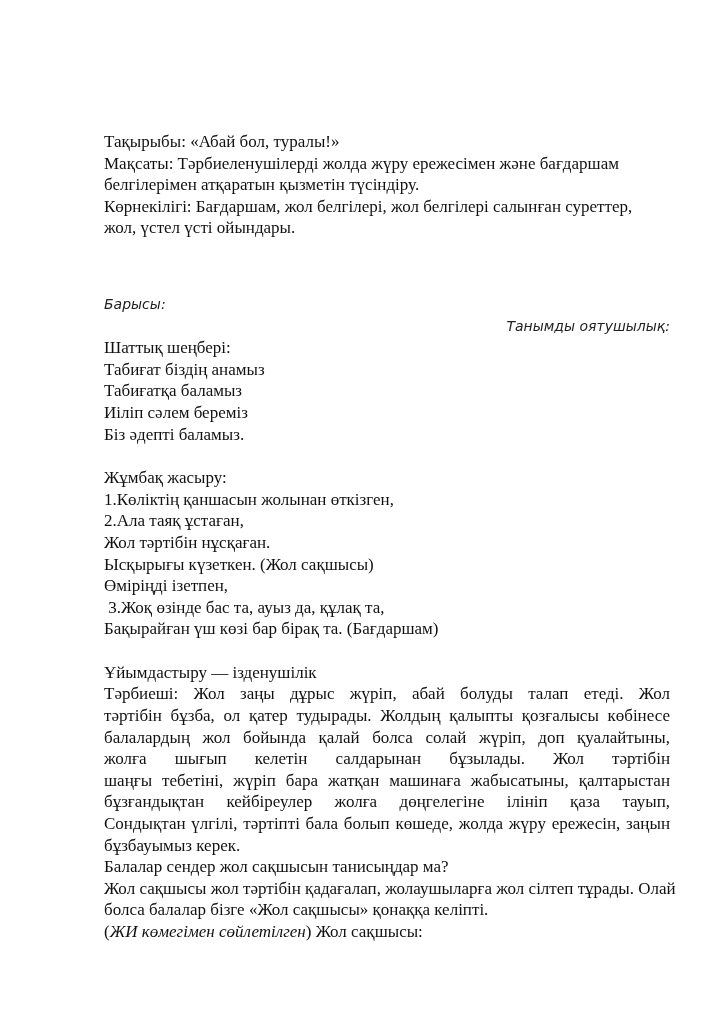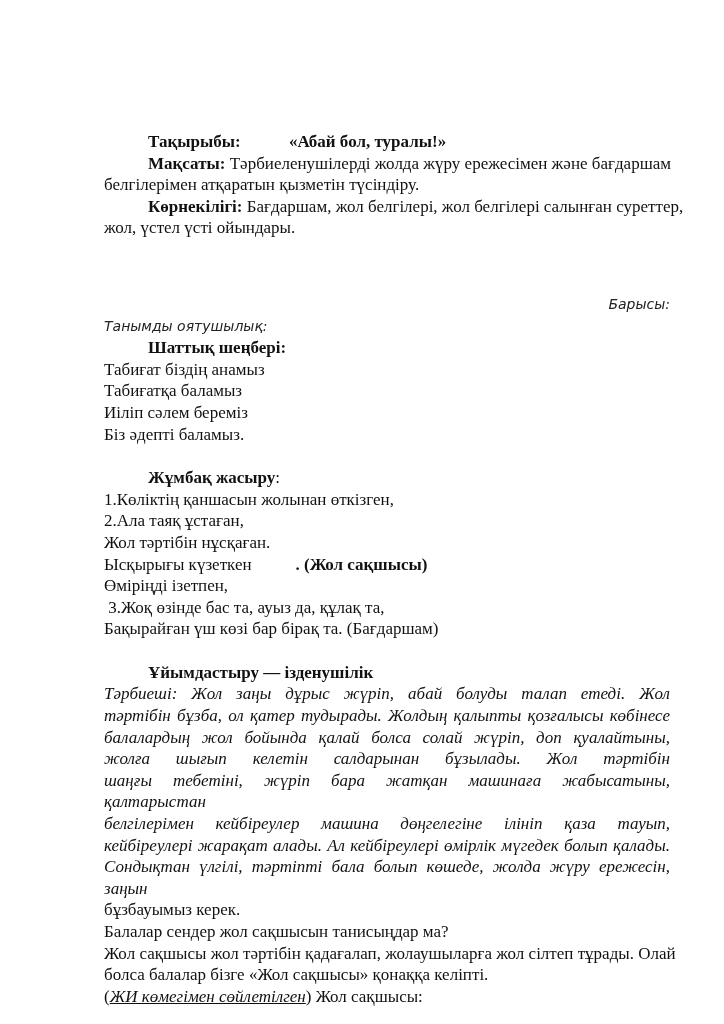--- a/index.html
+++ b/index.html
@@ -2,27 +2,27 @@
 <html><head>
 <meta charset="utf-8">
 <style>
   html, body { margin: 0; padding: 0; background: #ffffff; }
   body { width: 724px; height: 1024px; position: relative; overflow: hidden; }
   .page {
     position: absolute; left: 104px; top: 131px; width: 566px;
     font-family: "Liberation Serif", serif; font-size: 17px; line-height: 21.6px; color: #111;
   }
   .line { white-space: nowrap; }
-  .just { text-align: justify; text-align-last: justify; white-space: normal; font-style: italic; }
-  b { font-weight: bold; margin-left: 44px; }
-  .sans-it { font-family: "DejaVu Sans", sans-serif; font-style: italic; font-size: 14px; color: #222; }
-  .center { text-align: right; }
+  .just { text-align: justify; text-align-last: justify; white-space: normal; }
+  b { font-weight: normal; }
+  .sans-it { font-family: "DejaVu Sans", sans-serif; font-style: italic; font-size: 14px; color: #222; text-align: right; }
+  .center { text-align: left; }
   .gap-big { height: 55px; }
   .gap { height: 22px; }
-  .it { font-style: italic; text-decoration: underline; }
+  .it { font-style: italic; }
 </style>
 </head>
 <body>
 
 <div class="page">
   <div class="line">
     <b>Тақырыбы:</b>
     <b>«Абай бол, туралы!»</b>
   </div>
   <div class="line">
@@ -62,22 +62,21 @@
   <div class="line">Бақырайған үш көзі бар бірақ та. (Бағдаршам)</div>
 
   <div class="gap"></div>
 
   <div class="line"><b>Ұйымдастыру — ізденушілік</b></div>
   <div class="just">Тәрбиеші: Жол заңы дұрыс жүріп, абай болуды талап етеді. Жол</div>
   <div class="just">тәртібін бұзба, ол қатер тудырады. Жолдың қалыпты қозғалысы көбінесе</div>
   <div class="just">балалардың жол бойында қалай болса солай жүріп, доп қуалайтыны,</div>
   <div class="just">жолға шығып келетін салдарынан бұзылады. Жол тәртібін</div>
   <div class="just">шаңғы тебетіні, жүріп бара жатқан машинаға жабысатыны, қалтарыстан</div>
-  <div class="just">белгілерімен кейбіреулер машина дөңгелегіне ілініп қаза тауып,</div>
-  <div class="just">кейбіреулері жарақат алады. Ал кейбіреулері өмірлік мүгедек болып қалады.</div>
+  <div class="just">бұзғандықтан кейбіреулер жолға дөңгелегіне ілініп қаза тауып,</div>
   <div class="just">Сондықтан үлгілі, тәртіпті бала болып көшеде, жолда жүру ережесін, заңын</div>
   <div class="line">бұзбауымыз керек.</div>
   <div class="line">Балалар сендер жол сақшысын танисыңдар ма?</div>
   <div class="line">Жол сақшысы жол тәртібін қадағалап, жолаушыларға жол сілтеп тұрады. Олай</div>
   <div class="line">болса балалар бізге «Жол сақшысы» қонаққа келіпті.</div>
   <div class="line">
     <span>(</span><span class="it">ЖИ көмегімен сөйлетілген</span><span>) Жол сақшысы:</span>
   </div>
   <div class="line" style="white-space:pre">
     

